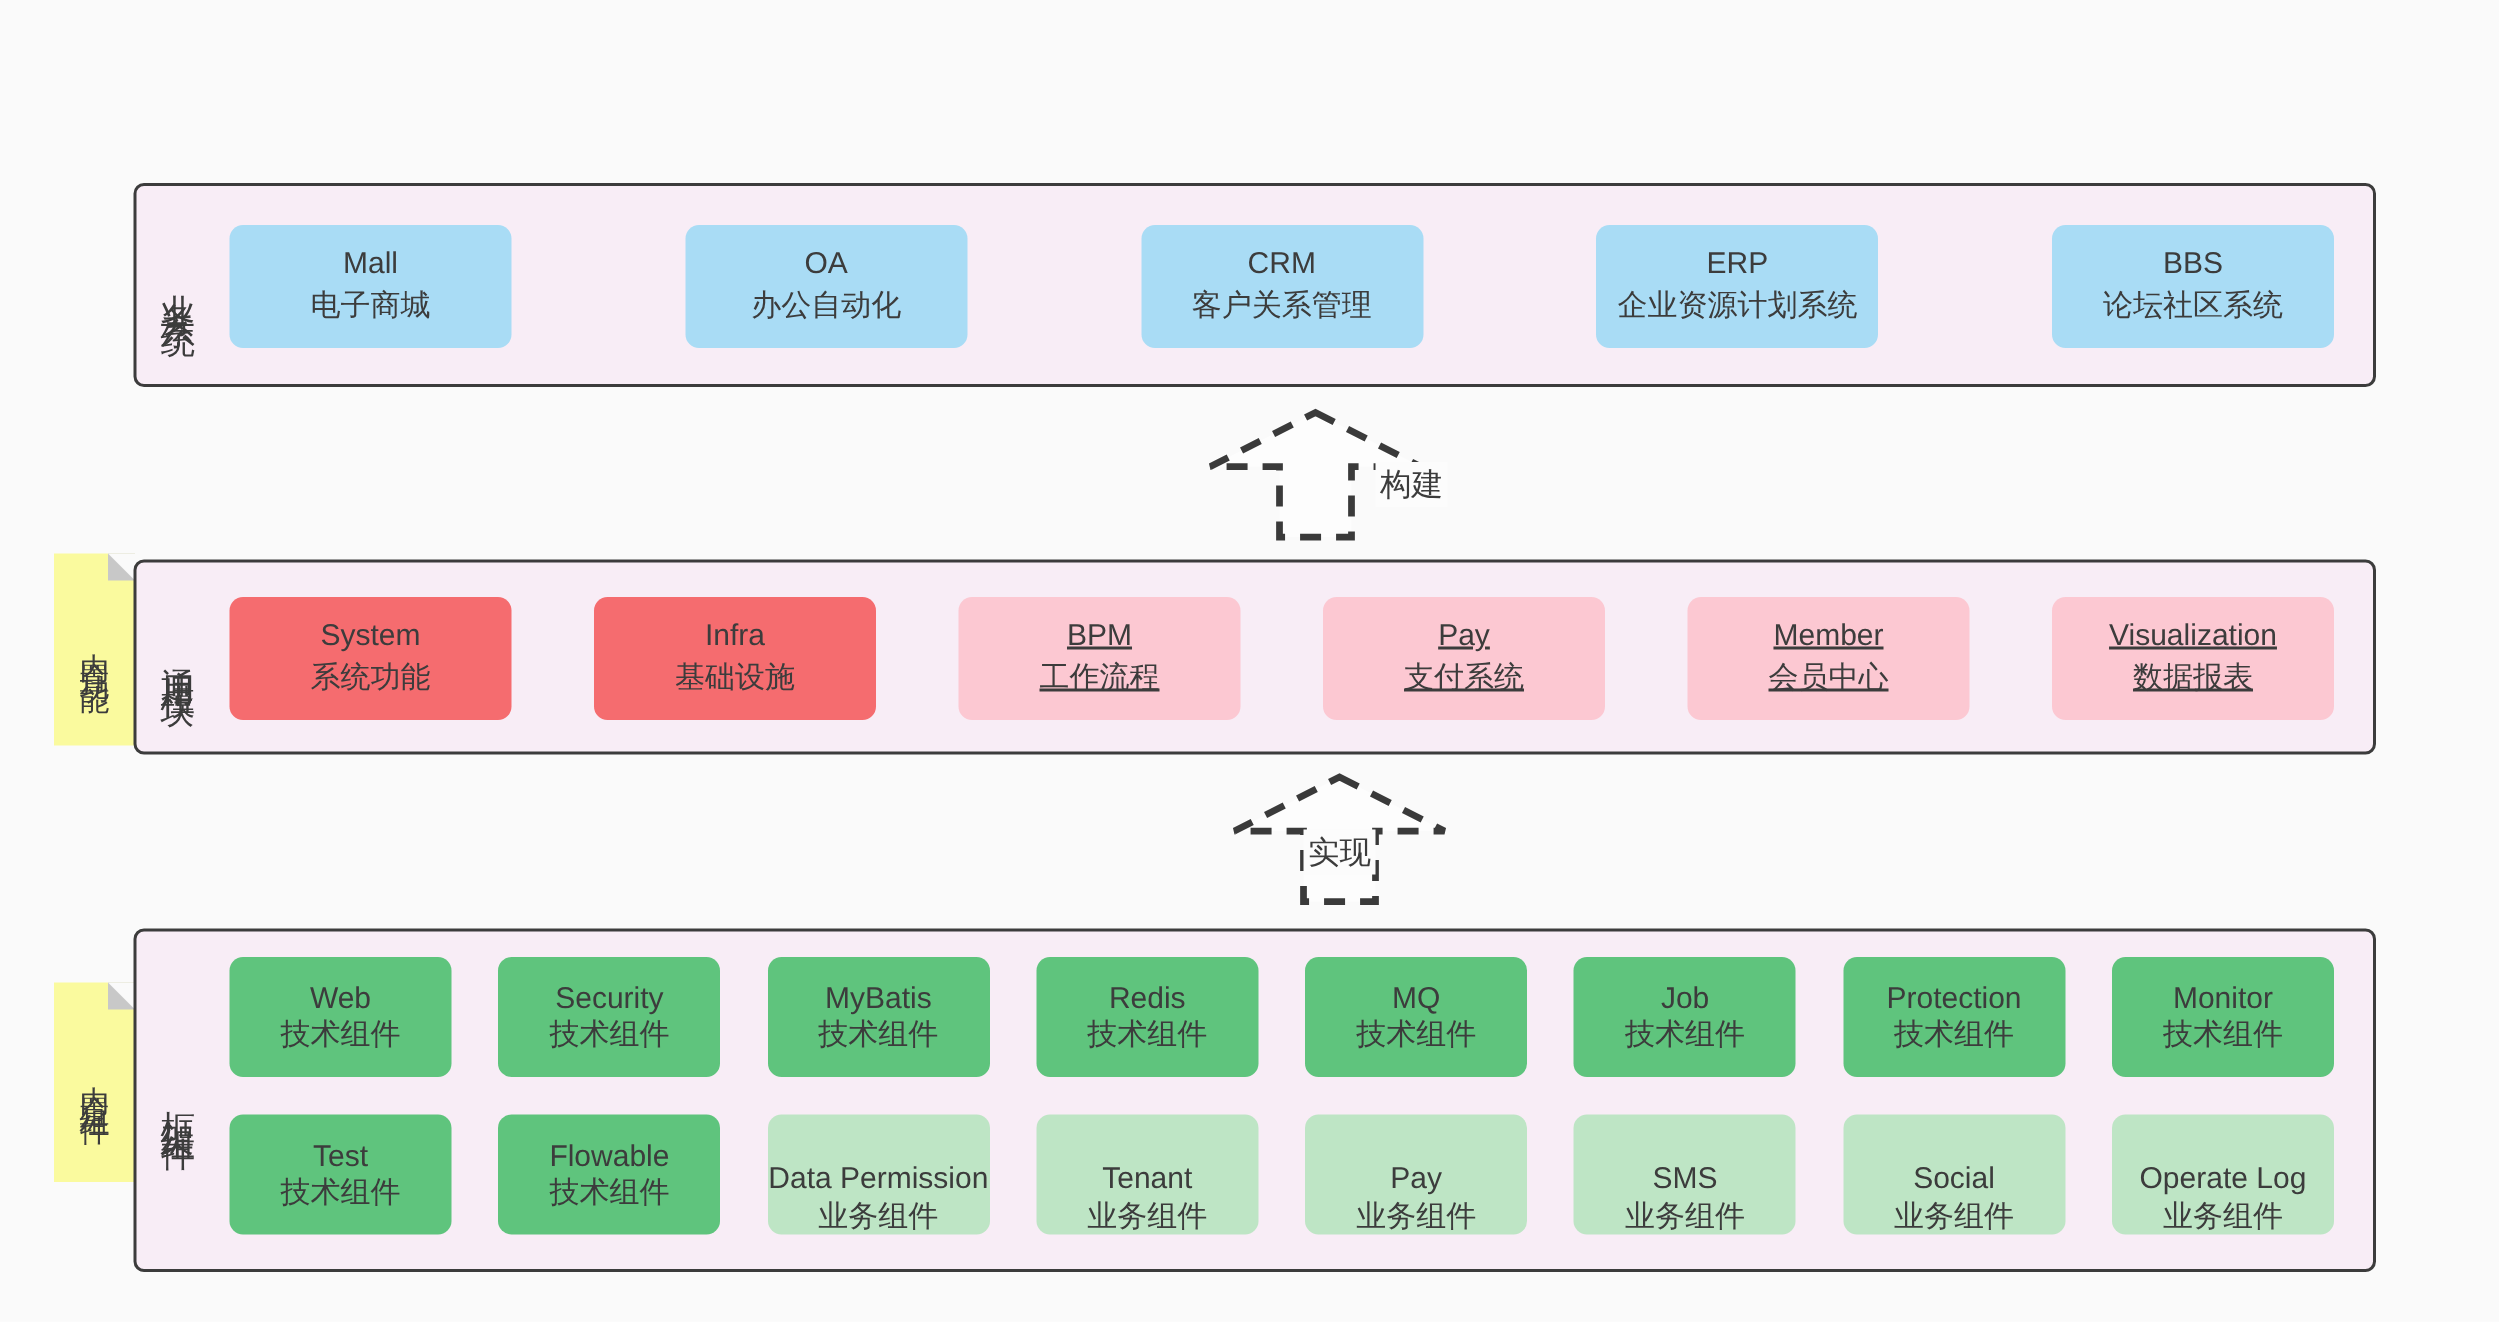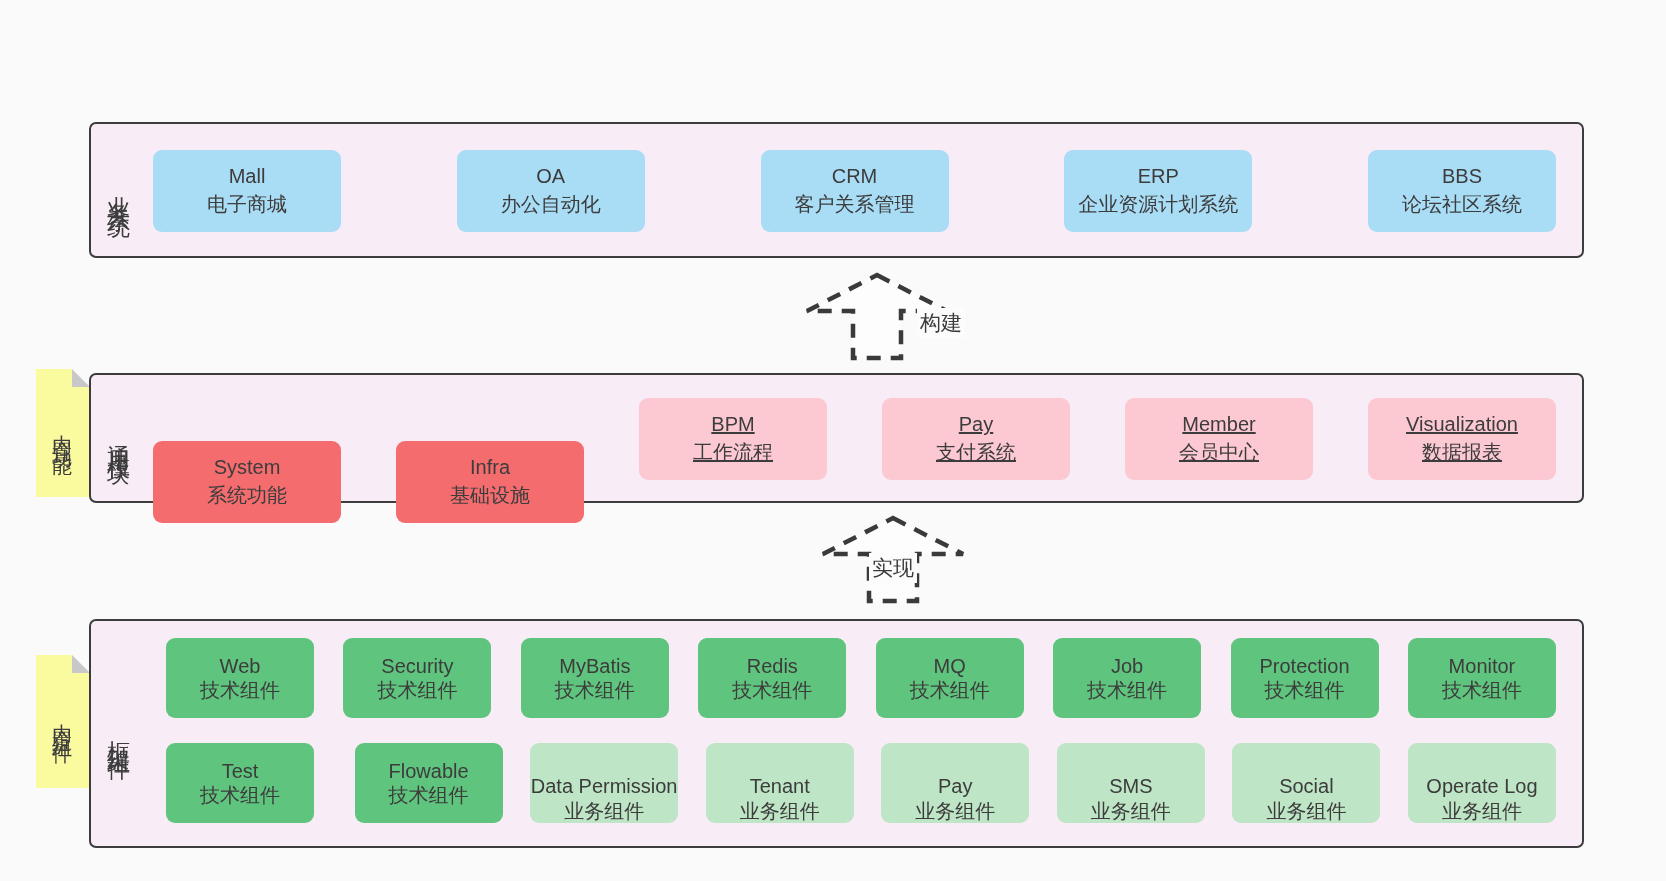--- a/index.html
+++ b/index.html
@@ -24,23 +24,23 @@
   #layer-components .row.r1{top:17px;}
   #layer-components .row.r2{top:122px;}
 
   .box{box-sizing:border-box;border-radius:9px;display:flex;flex-direction:column;
        align-items:center;justify-content:center;text-align:center;
        font-size:20px;line-height:1.38;color:#3C3C3C;}
   .cols6 .box{width:188px;height:82px;}
   .cols8 .box{width:148px;height:80px;line-height:1.22;}
 
   .box.blue{background:#A9DCF5;}
-  .box.red{background:#F56C6F;margin-top:43px;}
+  .box.red{background:#F56C6F;}
   .box.pink{background:#FCC8D2;text-decoration:underline;}
-  .box.green{background:#5FC47D;margin-left:13px;}
+  .box.green{background:#5FC47D;}
   .box.lgreen{background:#BEE5C5;justify-content:flex-end;}
 
   
   .note{position:absolute;left:36px;width:54px;background:#FAFA9E;z-index:1;
         display:flex;align-items:center;justify-content:center;}
   #note-functions{top:369px;height:128px;}
   #note-components{top:655px;height:133px;}
   .note .fold{position:absolute;top:0;right:0;width:0;height:0;border-style:solid;
               border-width:0 18px 18px 0;border-color:#FAFAFA #FAFAFA #C8C8C8 #C8C8C8;}
   .note-text{writing-mode:vertical-rl;text-orientation:upright;font-size:20px;

